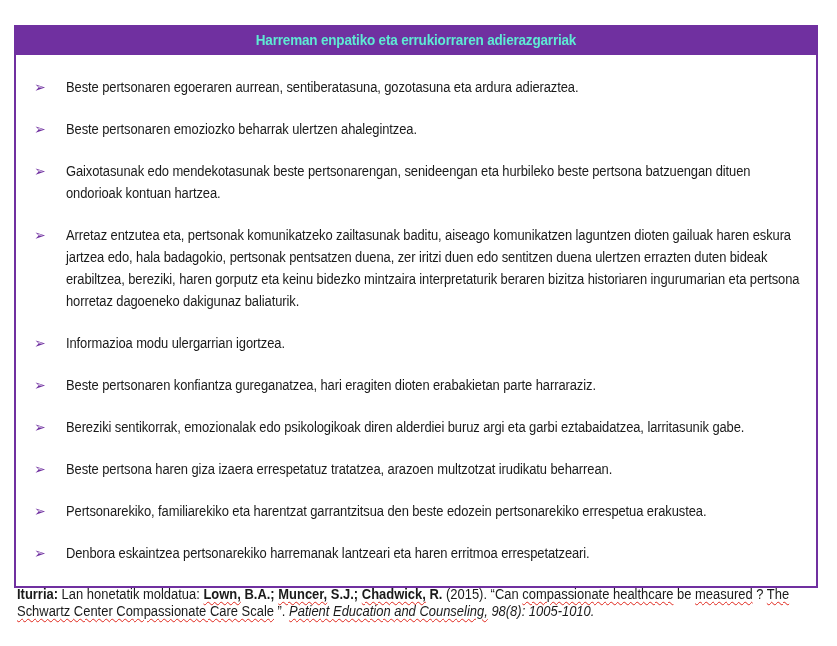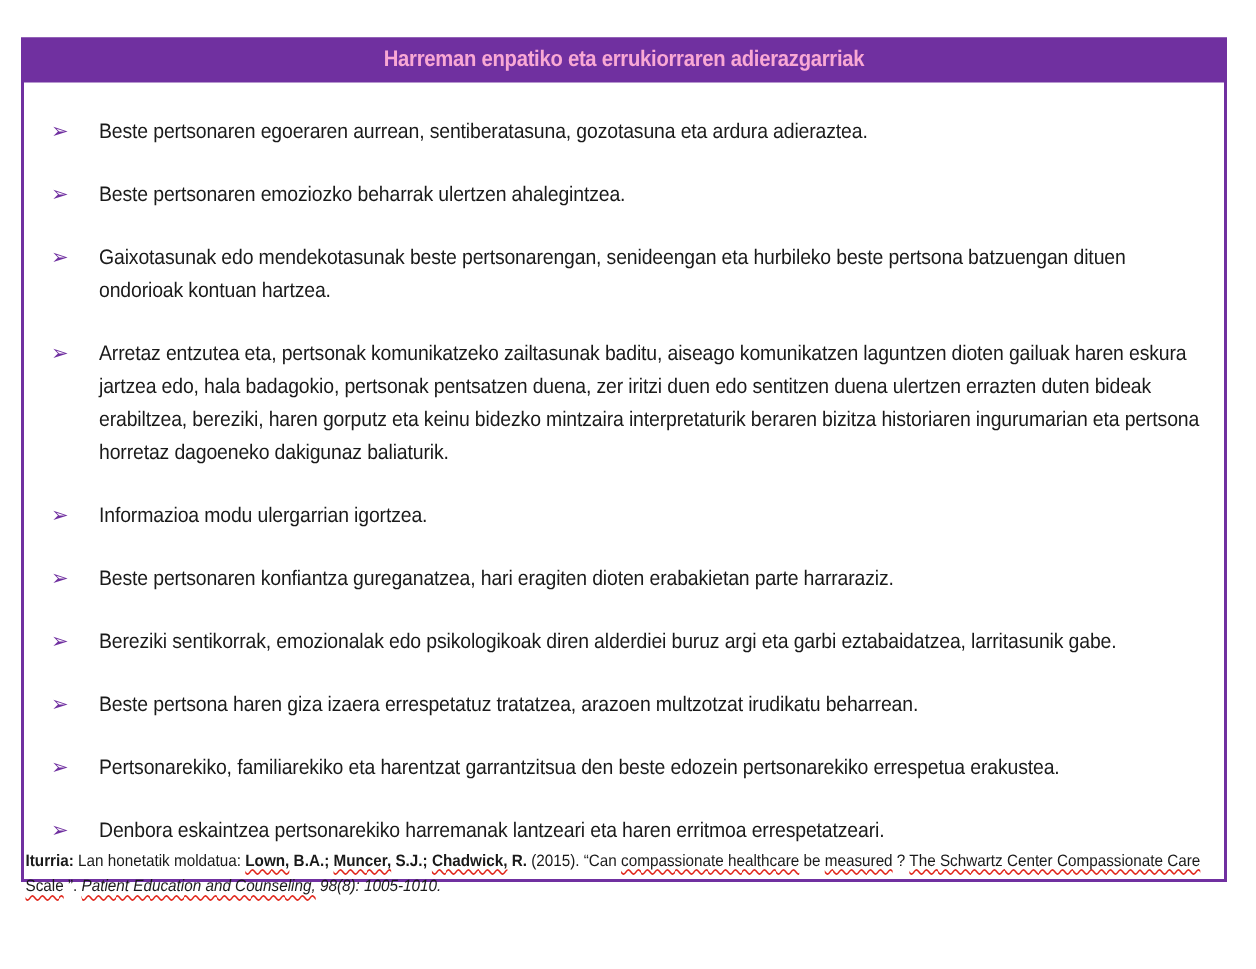--- a/index.html
+++ b/index.html
@@ -60,23 +60,23 @@
   }
   .item-text {
     display: inline-block;
     width: 108.1%;
     transform: scaleX(0.925);
     transform-origin: 0 0;
     letter-spacing: -0.1px;
   }
   .footer {
     position: absolute;
-    left: 17px; top: 566px;
+    left: 17px; top: 586px;
     width: 806px;
-    font-size: 11px;
+    font-size: 14px;
     line-height: 17px;
   }
   .footer-inner {
     display: inline-block;
     width: 108.1%;
     transform: scaleX(0.925);
     transform-origin: 0 0;
   }
   .bold { font-weight: bold; }
   .italic { font-style: italic; }
@@ -88,21 +88,21 @@
     text-underline-offset: 2px;
   }
 </style>
 </head>
 <body>
 
 <div class="page">
 
   <div class="panel" style="border-color: rgb(112, 48, 160);">
 
-    <div class="panel-header" style="background-color: rgb(112, 48, 160); color: #f9a8d4;">
+    <div class="panel-header" style="background-color: rgb(112, 48, 160); color: #5eead4;">
       <span class="title-text">Harreman enpatiko eta errukiorraren adierazgarriak</span>
     </div>
 
     <div class="panel-body">
 
         <div class="item">
           <span class="bullet" style="color: rgb(112, 48, 160);">➢</span>
           <span class="item-text">Beste pertsonaren egoeraren aurrean, sentiberatasuna, gozotasuna eta ardura adieraztea.</span>
         </div>
 

